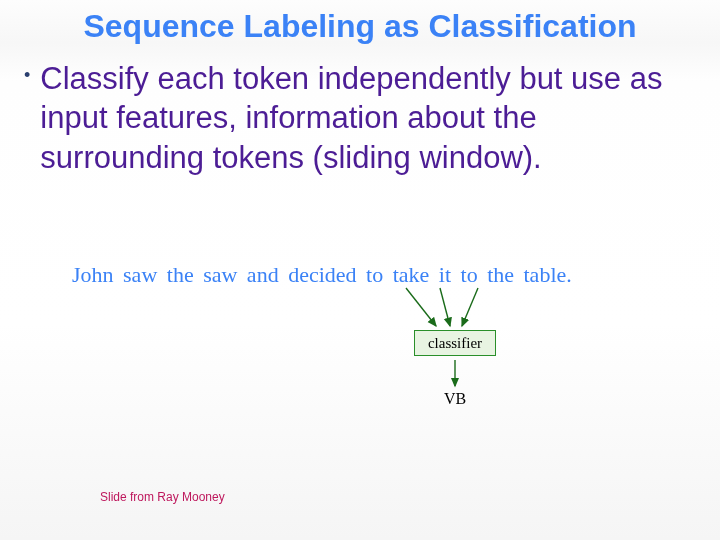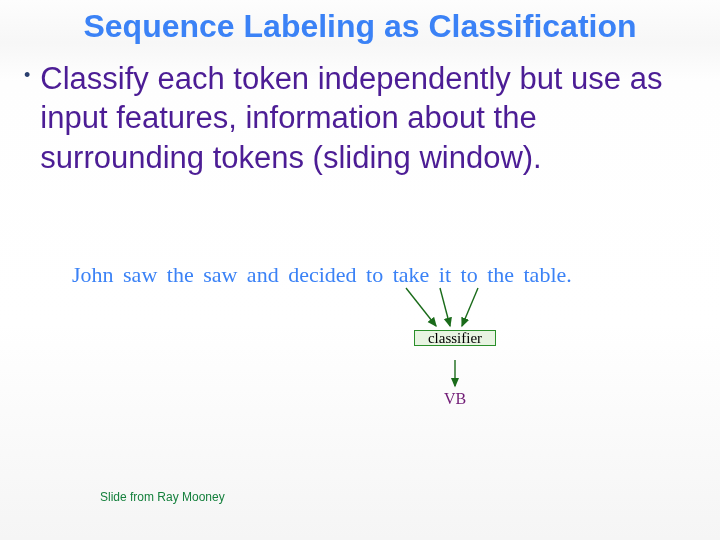--- a/index.html
+++ b/index.html
@@ -43,45 +43,45 @@
     position: absolute;
     top: 262px;
     left: 72px;
     word-spacing: 4px;
   }
   .classifier-box {
     position: absolute;
     left: 414px;
     top: 330px;
     width: 82px;
-    height: 16px;
+    height: 26px;
     border: 1px solid #2a8f2a;
     background: #e8f4e2;
     color: #000;
     font-family: "Times New Roman", Times, serif;
     font-size: 15px;
     display: flex;
     align-items: center;
     justify-content: center;
   }
   .output-label {
     position: absolute;
     left: 444px;
     top: 390px;
     font-family: "Times New Roman", Times, serif;
     font-size: 16px;
-    color: #701a75;
+    color: #000000;
   }
   .footer {
     position: absolute;
     left: 100px;
     bottom: 36px;
     font-family: Arial, sans-serif;
     font-size: 12px;
-    color: #15803d;
+    color: #be185d;
   }
   .arrows {
     position: absolute;
     left: 0;
     top: 0;
     pointer-events: none;
   }
 </style>
 </head>
 <body>

